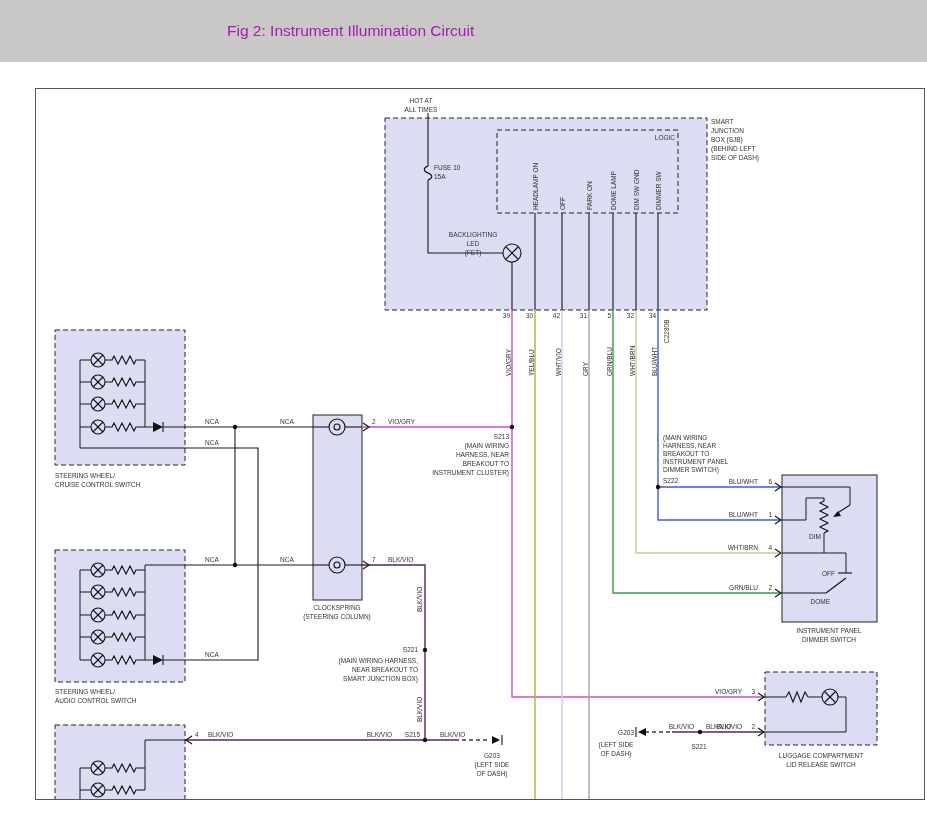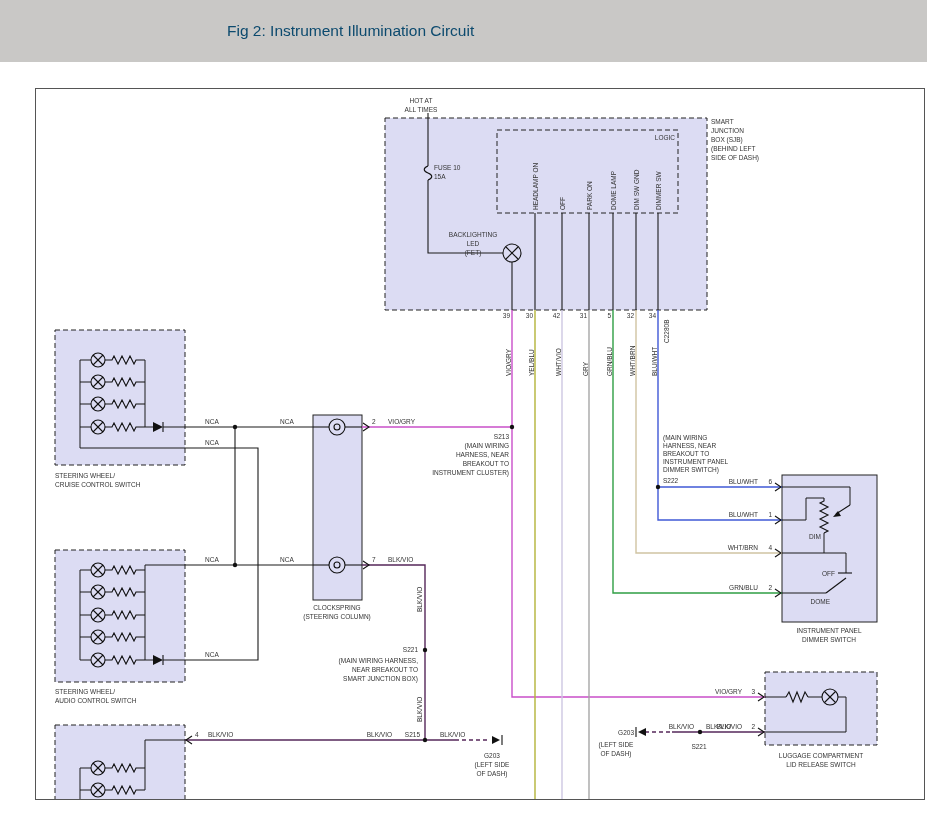--- a/index.html
+++ b/index.html
@@ -1,18 +1,18 @@
 <!DOCTYPE html>
 <html><head>
 <meta charset="utf-8">
 <style>
   html,body{margin:0;padding:0;background:#ffffff;}
   .page{position:relative;width:927px;height:816px;background:#fff;font-family:"Liberation Sans",sans-serif;overflow:hidden;}
   .header{position:absolute;left:0;top:0;width:927px;height:62px;background:#c9c8c6;}
-  .header .title{position:absolute;left:227px;top:0;line-height:62px;font-size:15.5px;color:#0c4a6e;}
+  .header .title{position:absolute;left:227px;top:0;line-height:62px;font-size:15.5px;color:#a21caf;}
   svg{position:absolute;left:0;top:0;}
   svg text{font-family:"Liberation Sans",sans-serif;font-size:6.5px;fill:#333;}
   .wb{fill:none;stroke:#1a1a1a;stroke-width:1.1;}
   .wt{fill:none;stroke:#1a1a1a;stroke-width:1;}
   .wc{fill:none;stroke-width:1.4;}
   .wcd{fill:none;stroke-width:1.4;stroke-dasharray:4,3;}
   .bx{stroke:#222;stroke-width:1;stroke-dasharray:5,3;}
   .bxs{stroke:#222;stroke-width:1;}
   .sym{fill:none;stroke:#111;stroke-width:1.1;}
   .blk{fill:#111;stroke:none;}

